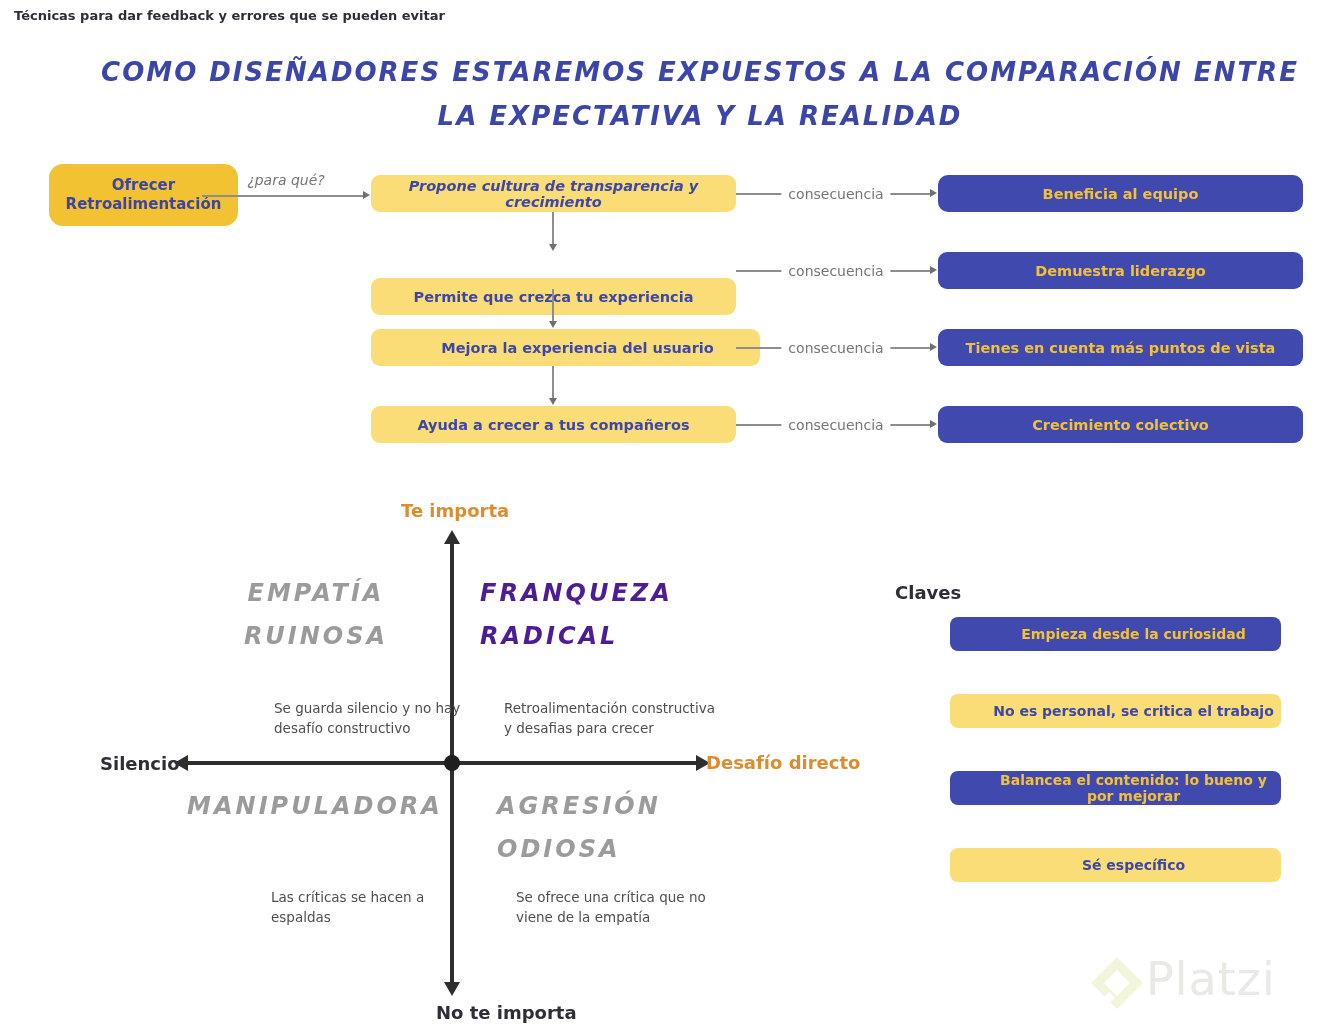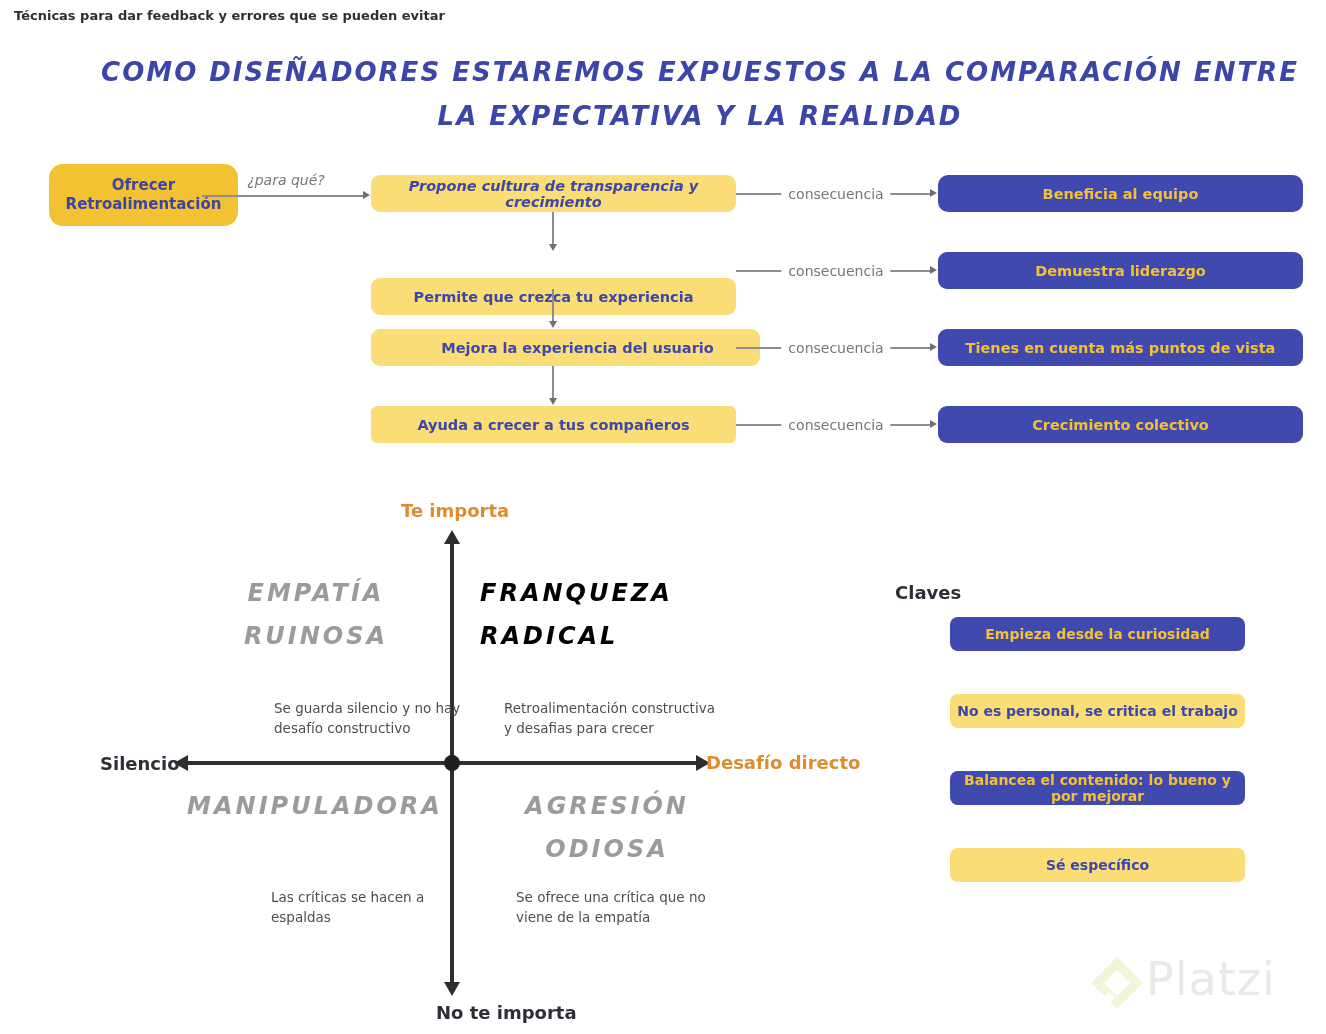--- a/index.html
+++ b/index.html
@@ -36,27 +36,27 @@
   
   .axis{background:#2e2e2e;}
   .tri-up-big{width:0;height:0;border-left:8px solid transparent;border-right:8px solid transparent;border-bottom:14px solid #2e2e2e;}
   .tri-down-big{width:0;height:0;border-left:8px solid transparent;border-right:8px solid transparent;border-top:14px solid #2e2e2e;}
   .tri-left-big{width:0;height:0;border-top:8px solid transparent;border-bottom:8px solid transparent;border-right:14px solid #2e2e2e;}
   .tri-right-big{width:0;height:0;border-top:8px solid transparent;border-bottom:8px solid transparent;border-left:14px solid #2e2e2e;}
   .axis-dot{width:16px;height:16px;border-radius:50%;background:#1f1f1f;}
   .axis-label{font-weight:bold;font-size:18px;color:#2e2e38;white-space:nowrap;}
   .axis-label.accent{color:#dd8c2f;}
   .quad-title{font-weight:bold;font-style:italic;font-size:24px;letter-spacing:3px;line-height:43px;color:#9b9b9b;}
-  .quad-title.accent{color:#000000;}
+  .quad-title.accent{color:#4c1d95;}
   .quad-desc{font-size:13.5px;color:#4e4e4e;line-height:20px;}
 
   
   .claves-heading{left:895px;top:582px;font-size:18px;font-weight:bold;color:#2e2e38;}
   .clave{left:950px;width:295px;height:34px;border-radius:8px;display:flex;align-items:center;justify-content:center;
-    font-weight:bold;font-size:14px;text-align:center;}
+    font-weight:bold;font-size:14px;text-align:center;padding-left:36px;}
   .clave.blue{background:#4049ae;color:#f2c139;}
   .clave.yellow{background:#fadd76;color:#3d47a8;}
 
   
   .wm-text{left:1146px;top:952px;font-size:46px;color:#e9e9e5;letter-spacing:1px;text-align:center;}
 </style>
 </head>
 <body>
 
 <div id="canvas">
@@ -95,21 +95,21 @@
 
   <div class="abs cause-box" style="top:329px;padding-left:24px;">Mejora la experiencia del usuario</div>
   <div class="abs hline" style="left:736px;top:347px;width:197px;"></div>
   <div class="abs tri-right" style="left:930px;top:343px;"></div>
   <div class="abs conn-label" style="left:836px;top:348px;">consecuencia</div>
   <div class="abs effect-box" style="top:329px;">Tienes en cuenta más puntos de vista</div>
 
   <div class="abs vline" style="left:552px;top:366px;height:33px;"></div>
   <div class="abs tri-down" style="left:549px;top:398px;"></div>
 
-  <div class="abs cause-box" style="top:406px;border-radius:6px;">Ayuda a crecer a tus compañeros</div>
+  <div class="abs cause-box" style="top:406px;">Ayuda a crecer a tus compañeros</div>
   <div class="abs hline" style="left:736px;top:424px;width:197px;"></div>
   <div class="abs tri-right" style="left:930px;top:420px;"></div>
   <div class="abs conn-label" style="left:836px;top:425px;">consecuencia</div>
   <div class="abs effect-box" style="top:406px;">Crecimiento colectivo</div>
 
   <div class="abs axis" style="left:450px;top:542px;width:4px;height:442px;"></div>
   <div class="abs axis" style="left:184px;top:761px;width:512px;height:4px;"></div>
   <div class="abs tri-up-big" style="left:444px;top:530px;"></div>
   <div class="abs tri-down-big" style="left:444px;top:982px;"></div>
   <div class="abs tri-left-big" style="left:174px;top:755px;"></div>
@@ -133,21 +133,21 @@
     <div>RADICAL</div>
   </div>
   <div class="abs quad-desc pre" style="left:468px;top:698px;width:220px;">Retroalimentación constructiva
  y desafias para crecer</div>
 
   <div class="abs quad-title" style="left:185px;top:785px;width:260px;text-align:center;">
     <div>MANIPULADORA</div>
   </div>
   <div class="abs quad-desc pre" style="left:235px;top:887px;width:210px;">Las críticas se hacen a espaldas</div>
 
-  <div class="abs quad-title" style="left:497px;top:785px;width:220px;text-align:center;">
+  <div class="abs quad-title" style="left:497px;top:785px;width:220px;text-align:left;">
     <div>AGRESIÓN</div>
     <div>ODIOSA</div>
   </div>
   <div class="abs quad-desc pre" style="left:480px;top:887px;width:210px;">Se ofrece una crítica que no
 viene de la empatía</div>
 
   <div class="abs claves-heading">Claves</div>
   <div class="abs clave blue" style="top:617px;">Empieza desde la curiosidad</div>
   <div class="abs clave yellow" style="top:694px;">No es personal, se critica el trabajo</div>
   <div class="abs clave blue" style="top:771px;">Balancea el contenido: lo bueno y por mejorar</div>

